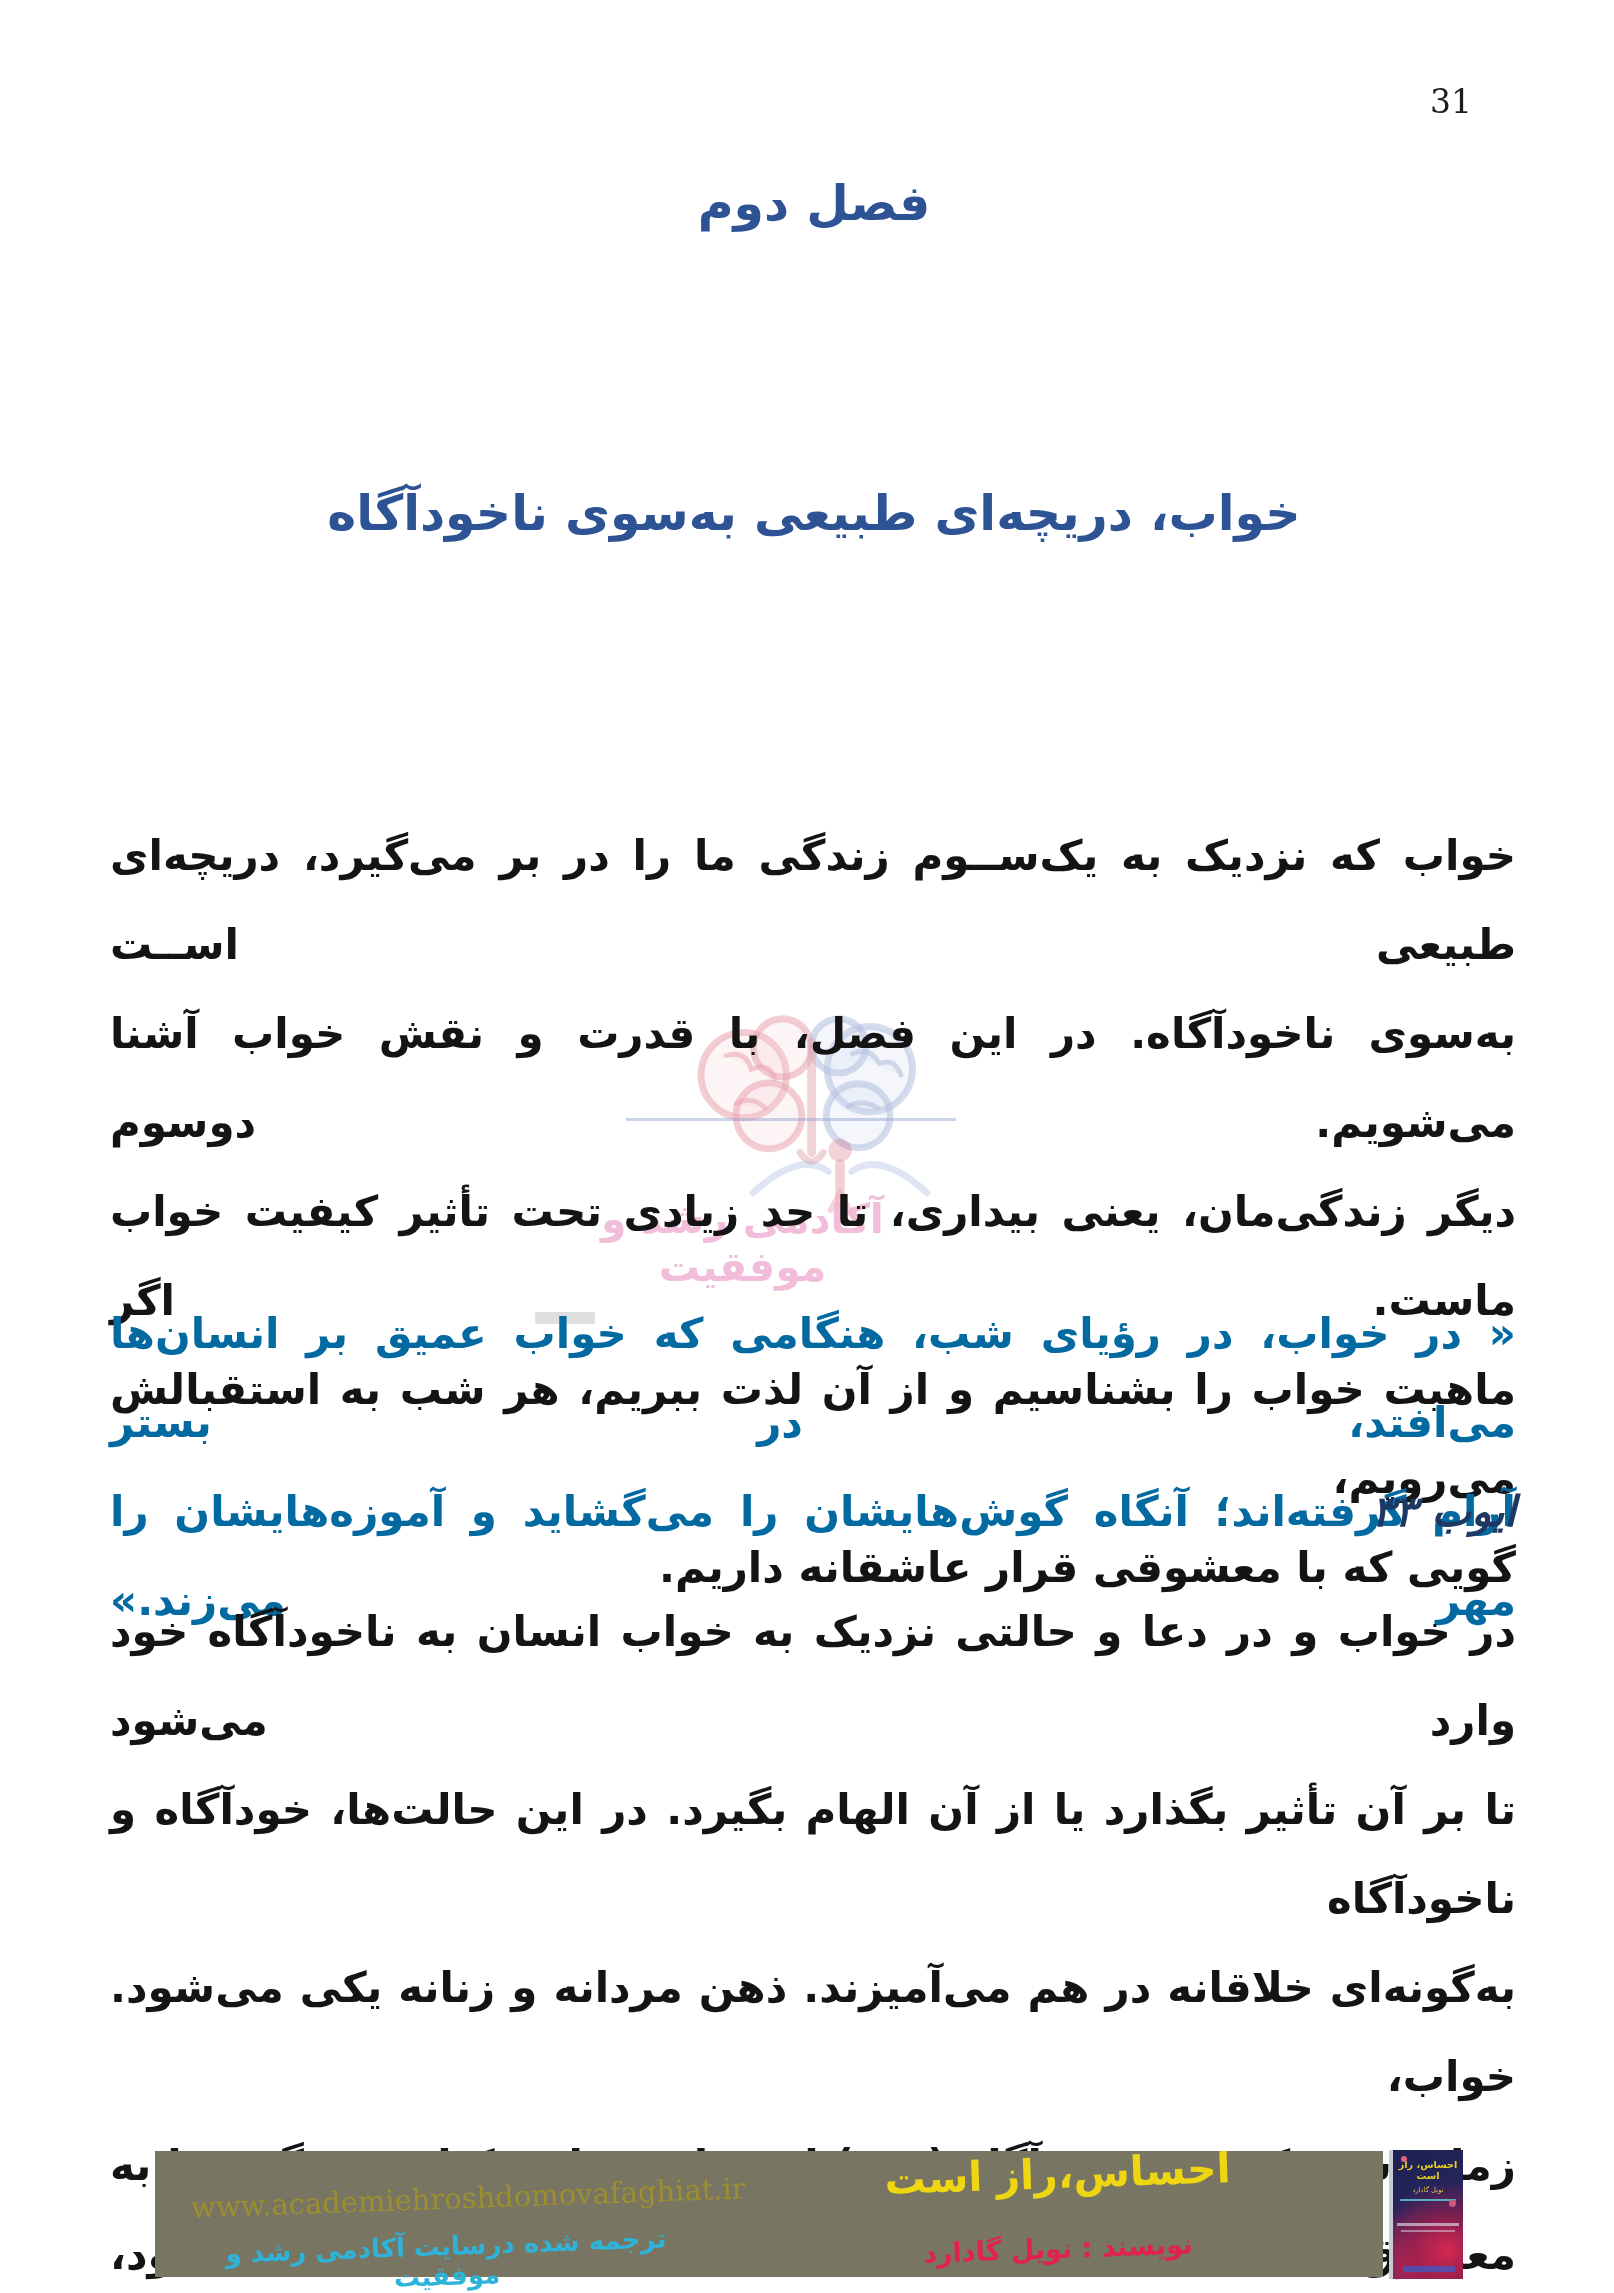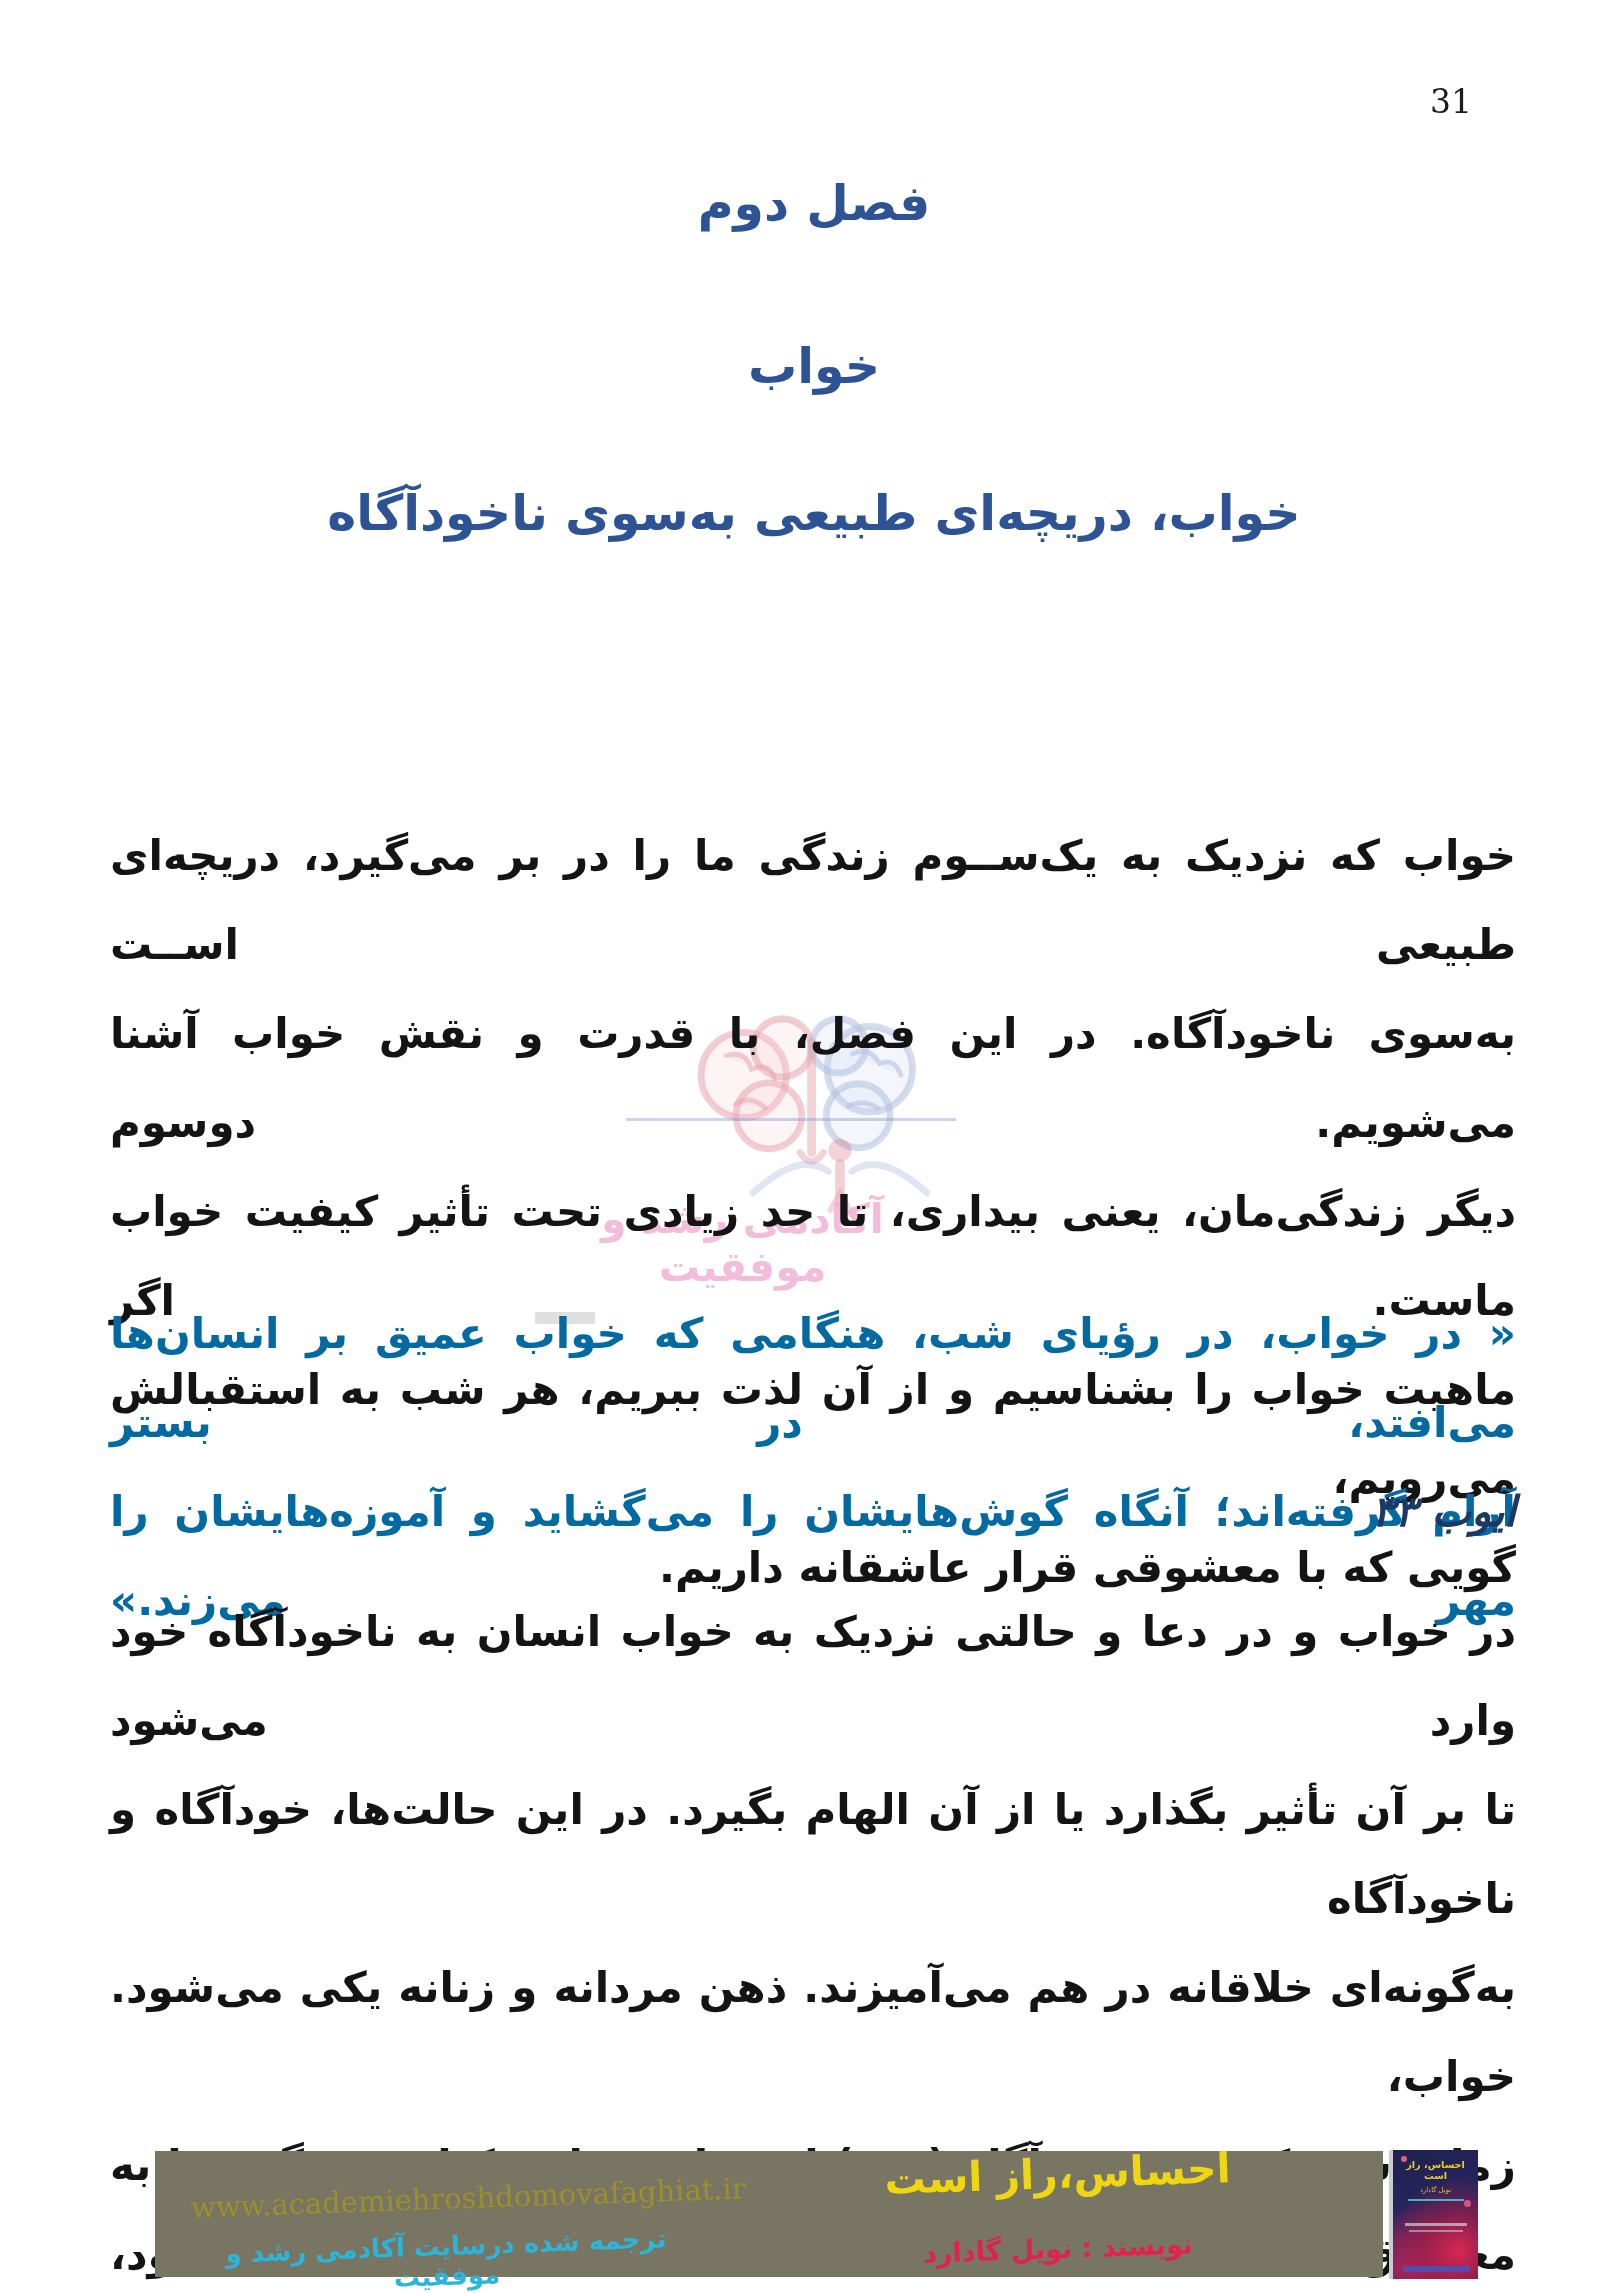--- a/index.html
+++ b/index.html
@@ -42,21 +42,21 @@
          font-family:"DejaVu Serif",serif;font-size:29px;color:#9d8e2e;direction:ltr;
          transform:rotate(-2deg);}
   .f-trans{position:absolute;left:199px;top:2231px;width:495px;text-align:center;z-index:3;
            font-size:26px;font-weight:700;color:#2eb3d9;transform:rotate(-2deg);}
   .f-title{position:absolute;left:873px;top:2150px;width:369px;text-align:center;z-index:3;
            font-size:41px;font-weight:700;color:#eed712;transform:rotate(-2deg);}
   .f-author{position:absolute;left:901px;top:2233px;width:314px;text-align:center;z-index:3;
             font-size:27px;font-weight:700;color:#e2214d;transform:rotate(-2deg);}
 
   
-  .book-cover{position:absolute;left:1389px;top:2150px;width:89px;height:129px;z-index:3;
+  .book-cover{position:absolute;left:1389px;top:2150px;width:74px;height:129px;z-index:3;
               border-left:4.9px solid #c9cbd4;box-sizing:border-box;overflow:hidden;
               background:
                 radial-gradient(circle at 78% 78%, rgba(220,40,80,.95) 0%, rgba(170,30,70,.65) 30%, rgba(120,20,70,0) 60%),
                 radial-gradient(circle at 20% 90%, rgba(200,40,90,.8) 0%, rgba(120,20,70,0) 45%),
                 linear-gradient(160deg,#1d2150 0%, #27255e 45%, #3a2060 75%, #4a1c50 100%);}
   .cover-title{margin-top:8.7px;text-align:center;font-size:9.7px;font-weight:700;color:#e8d020;}
   .cover-sub{margin-top:5px;text-align:center;font-size:6.8px;color:#e0c23a;}
   .cover-line{margin:4.9px auto 0 auto;width:56px;height:2.9px;background:rgba(90,210,220,.8);border-radius:1.9px;}
   .cover-bar1{margin:21.3px auto 0 auto;width:62px;height:2.9px;background:rgba(220,220,235,.65);}
   .cover-bar2{margin:3.9px auto 0 auto;width:54px;height:2.9px;background:rgba(220,220,235,.5);}
@@ -118,21 +118,20 @@
     </text>
   </svg>
 
   <div class="wm wm-academy">آکادمی رشد و موفقیت</div>
 
   <div class="wm wm-smudge"></div>
 
   <div class="page-num">31</div>
 
   <div class="hblue h1">فصل دوم</div>
-  <div class="hblue h2">خواب</div>
   <div class="hblue h3">خواب، دریچه‌ای طبیعی به‌سوی ناخودآگاه</div>
 
   <div class="para" style="top:811px">
     <div class="jline">خواب که نزدیک به یک‌ســوم زندگی ما را در بر می‌گیرد، دریچه‌ای طبیعی اســت</div>
     <div class="jline">به‌سوی ناخودآگاه. در این فصل، با قدرت و نقش خواب آشنا می‌شویم. دوسوم</div>
     <div class="jline">دیگر زندگی‌مان، یعنی بیداری، تا حد زیادی تحت تأثیر کیفیت خواب ماست. اگر</div>
     <div class="jline">ماهیت خواب را بشناسیم و از آن لذت ببریم، هر شب به استقبالش می‌رویم،</div>
     <div class="rline">گویی که با معشوقی قرار عاشقانه داریم.</div>
   </div>
 

